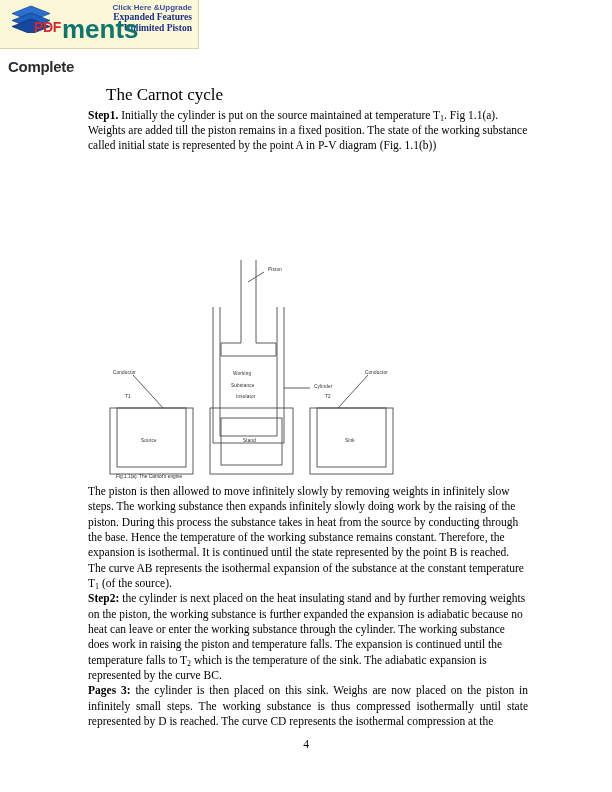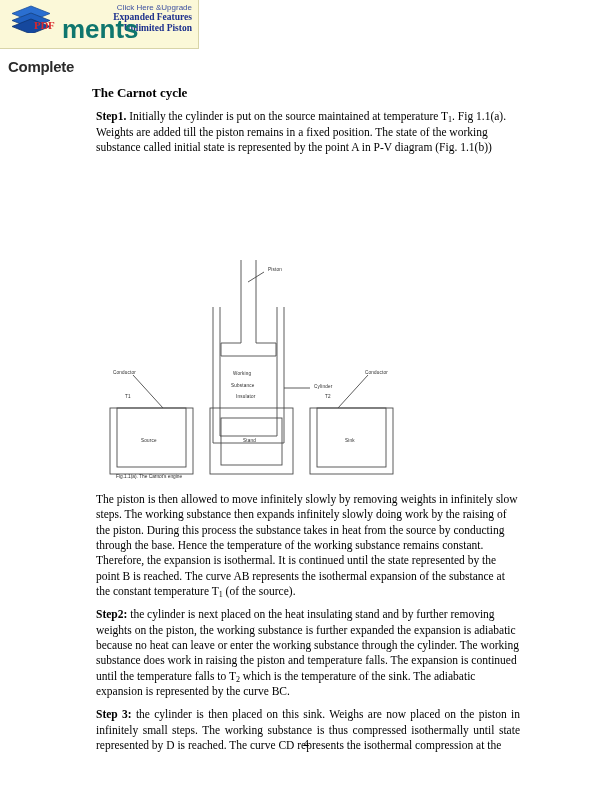--- a/index.html
+++ b/index.html
@@ -52,22 +52,22 @@
     position: absolute;
     left: 4px;
     top: 1px;
     width: 42px;
     height: 28px;
   }
   .promo-logo .pdf-text {
     position: absolute;
     left: 28px;
     top: 15px;
-    font-family: Liberation Serif, serif;
-    font-size: 11px;
+    font-family: Liberation Sans, sans-serif;
+    font-size: 14px;
     font-weight: bold;
     color: #d9272e;
     letter-spacing: -0.3px;
     text-align: center;
   }
   .promo-logo .complete-text {
     position: absolute;
     left: 2px;
     top: 26px;
     font-family: "Liberation Sans", sans-serif;
@@ -81,52 +81,52 @@
     position: absolute;
     right: 6px;
     top: 3px;
     text-align: right;
     z-index: 32;
     line-height: 1.15;
   }
   .promo-lines .l1 {
     font-family: "Liberation Sans", sans-serif;
     font-size: 8px;
-    font-weight: normal;
+    font-weight: bold;
     color: #3b4fa0;
     white-space: nowrap;
   }
   .promo-lines .l2, .promo-lines .l3 {
     font-family: Liberation Serif, serif;
     font-size: 9.5px;
     font-weight: bold;
     color: #1b2f8c;
     white-space: nowrap;
   }
 
   
   .page-content {
     position: absolute;
     left: 88px;
     top: 84px;
     width: 440px;
   }
   .doc-heading {
     font-family: "Liberation Serif", serif;
-    font-size: 13px;
-    font-weight: bold;
+    font-size: 17px;
+    font-weight: normal;
     color: #000;
-    margin: 0 0 1px 4px;
+    margin: 0 0 1px 18px;
     line-height: 1.33;
   }
   .para {
     font-family: "Liberation Serif", serif;
     font-size: 11.5px;
     color: #000;
-    margin: 8px;
+    margin: 0;
     line-height: 1.335;
     text-align: left;
   }
   .para b { font-weight: bold; }
   sub { font-size: 8px; vertical-align: baseline; position: relative; top: 2px; }
 
   
   .figure {
     position: absolute;
     left: 88px;
@@ -250,17 +250,17 @@
 </div>
 
 <div class="page-content" style="top:484px;">
   <p class="para">
     <span>The piston is then allowed to move infinitely slowly by removing weights in infinitely slow steps. The working substance then expands infinitely slowly doing work by the raising of the piston. During this process the substance takes in heat from the source by conducting through the base. Hence the temperature of the working substance remains constant. Therefore, the expansion is isothermal. It is continued until the state represented by the point B is reached. The curve AB represents the isothermal expansion of the substance at the constant temperature T<sub>1</sub> (of the source).</span>
   </p>
   <p class="para">
     <b>Step2:</b><span>&nbsp;the cylinder is next placed on the heat insulating stand and by further removing weights on the piston, the working substance is further expanded the expansion is adiabatic because no heat can leave or enter the working substance through the cylinder. The working substance does work in raising the piston and temperature falls. The expansion is continued until the temperature falls to T<sub>2</sub> which is the temperature of the sink. The adiabatic expansion is represented by the curve BC.</span>
   </p>
   <p class="para" style="text-align:justify;">
-    <b>Step 3:</b><span>&nbsp;the cylinder is then placed on this sink. Weighs are now placed on the piston in infinitely small steps. The working substance is thus compressed isothermally until state represented by D is reached. The curve CD represents the isothermal compression at the</span>
+    <b>Pages 3:</b><span>&nbsp;the cylinder is then placed on this sink. Weighs are now placed on the piston in infinitely small steps. The working substance is thus compressed isothermally until state represented by D is reached. The curve CD represents the isothermal compression at the</span>
   </p>
 </div>
 
 <div class="pagenum">4</div>
 
 </body></html>

